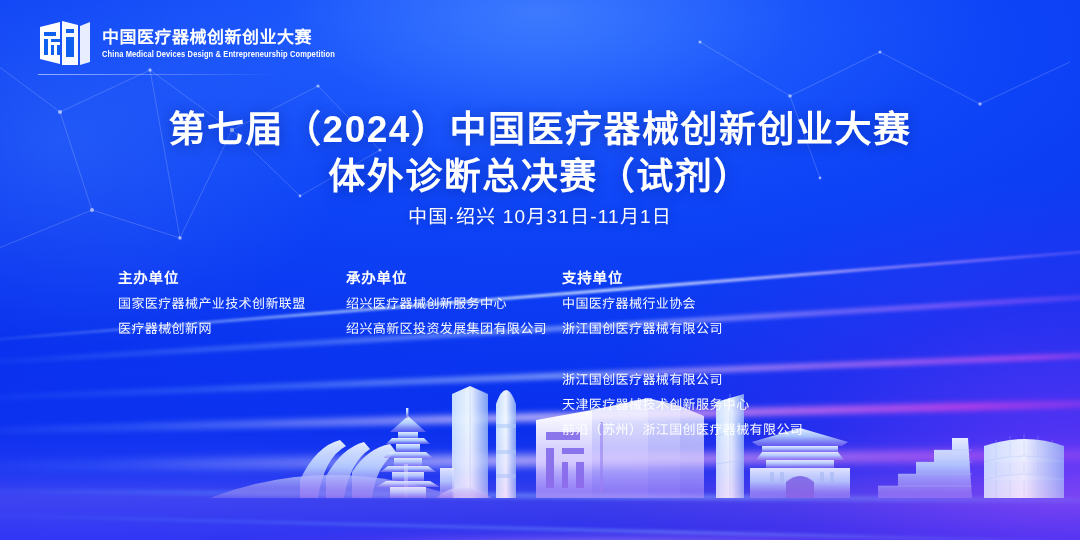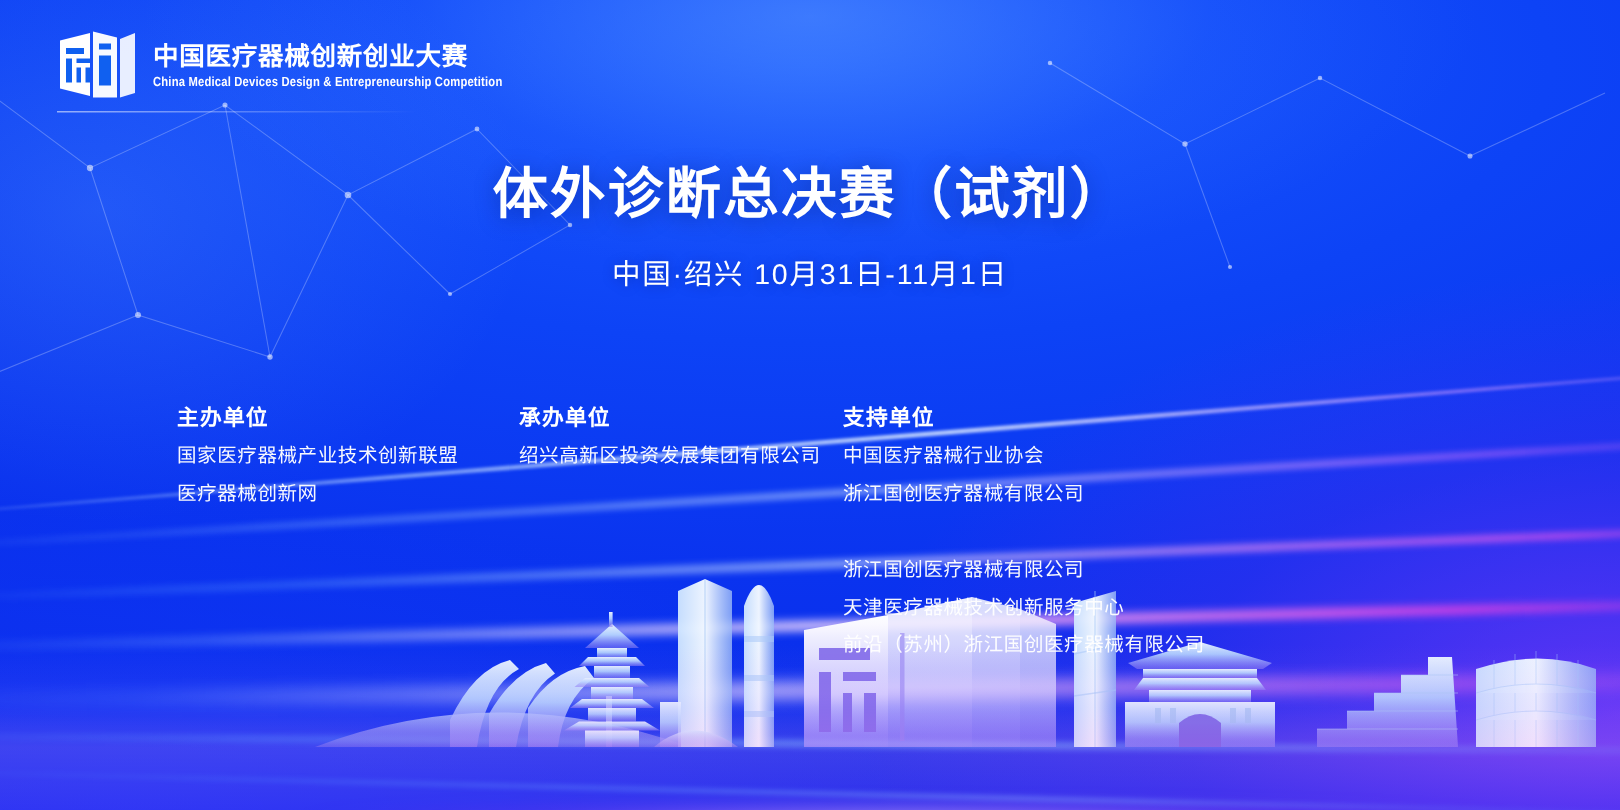--- a/index.html
+++ b/index.html
@@ -84,21 +84,21 @@
   
   .titles{position:absolute;left:0;right:0;top:106px;text-align:center;z-index:12;}
   .title-1,.title-2{
     color:#fff;font-weight:bold;line-height:1.28;
     font-size:37px;letter-spacing:1.5px;
     text-shadow:0 2px 14px rgba(5,25,120,.45);
     font-family:"Liberation Sans","DejaVu Sans",sans-serif;
     white-space:nowrap;
   }
   .subtitle{
-    margin-top:14px;color:#ffffff;font-size:19px;letter-spacing:1.2px;white-space:nowrap;
+    margin-top:0;color:#ffffff;font-size:19px;letter-spacing:1.2px;white-space:nowrap;
     text-shadow:0 1px 8px rgba(5,25,120,.4);
   }
 
   
   .orgs{
     position:absolute;left:118px;top:266px;right:56px;z-index:12;
     display:flex;align-items:flex-start;
   }
   .org-col{display:flex;flex-direction:column;}
   .c1{width:228px;}
@@ -315,34 +315,36 @@
       </g>
     </svg>
     <span class="brand-text">
       <span class="brand-cn">中国医疗器械创新创业大赛</span>
       <span class="brand-en">China Medical Devices Design &amp; Entrepreneurship Competition</span>
     </span>
   </div>
   <div class="brand-rule"></div>
 
   <div class="titles">
+    <div class="title-1">第七届（2024）中国医疗器械创新创业大赛</div>
     <div class="title-2">体外诊断总决赛（试剂）</div>
     <div class="subtitle">中国·绍兴  10月31日-11月1日</div>
   </div>
 
   <div class="orgs">
 
     <div class="org-col c1">
       <div class="org-head">主办单位</div>
       <div class="org-item">国家医疗器械产业技术创新联盟</div>
       <div class="org-item">医疗器械创新网</div>
     </div>
 
     <div class="org-col c2">
       <div class="org-head">承办单位</div>
+      <div class="org-item">绍兴医疗器械创新服务中心</div>
       <div class="org-item">绍兴高新区投资发展集团有限公司</div>
     </div>
 
     <div class="org-col c3">
       <div class="org-col c3a">
         <div class="org-head">支持单位</div>
         <div class="org-item">中国医疗器械行业协会</div>
         <div class="org-item">浙江国创医疗器械有限公司</div>
       </div>
       <div class="org-col c3b">

